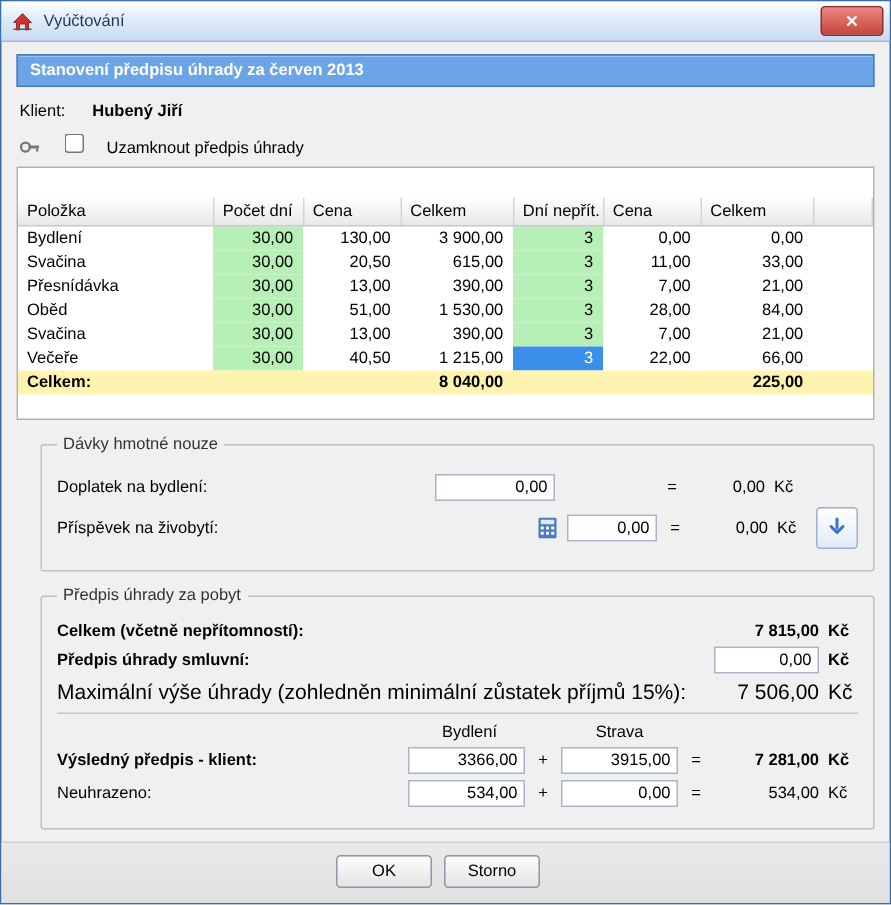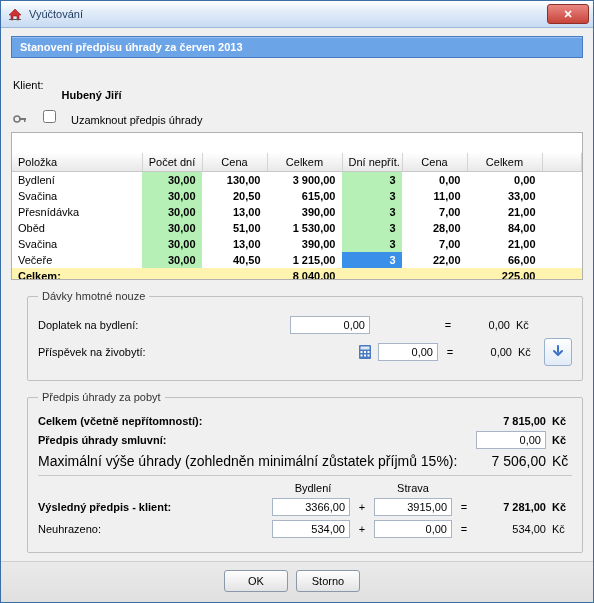--- a/index.html
+++ b/index.html
@@ -53,21 +53,21 @@
     font-weight:bold;
     padding:4px 8px;
     border:1px solid #4a7abf;
     box-shadow: inset 0 1px 0 rgba(255,255,255,0.3);
   }
   .client-row {
     display:flex; align-items:center; gap:18px;
     padding:10px 2px 6px 2px;
   }
   .client-row .label { }
-  .client-row .name { font-weight:bold;margin-top:21px; }
+  .client-row .name { font-weight:bold; }
   .lock-row {
     display:flex; align-items:flex-end; gap:12px;
     padding:0 2px 6px 2px;
   }
   .key-icon { width:14px; height:14px; display:inline-flex; }
   .grid {
     border:1px solid #b0b0b0;
     background:#fff;
     height:190px;
     overflow:hidden;
@@ -75,27 +75,27 @@
   table { border-collapse:collapse; width:100%; table-layout:fixed;margin-top:20px; }
   thead th {
     background: linear-gradient(to bottom,#fefefe,#e8e8e8);
     border-right:1px solid #d4d4d4;
     border-bottom:1px solid #c8c8c8;
     font-weight:normal;
     text-align:left;
     padding:3px 6px;
     white-space:nowrap;
   }
-  thead th.num { text-align:center; }
+  thead th.num { text-align:left; }
   tbody td {
     padding:2px 6px;
     border-right:1px solid transparent;
     white-space:nowrap;
   }
-  tbody td.num { text-align:right;font-weight:bold; }
+  tbody td.num { text-align:right; }
   .col-polozka { width:130px; }
   .col-pocet  { width:60px; }
   .col-cena   { width:65px; }
   .col-celkem { width:75px; }
   .col-dni    { width:60px; }
   .col-cena2  { width:65px; }
   .col-celkem2{ width:75px; }
   .cell-green { background:#b7f0b7; }
   .cell-blue  { background:#3a8fe8; color:#fff; }
   tr.totals td { background:#fff3b0; font-weight:bold; }

